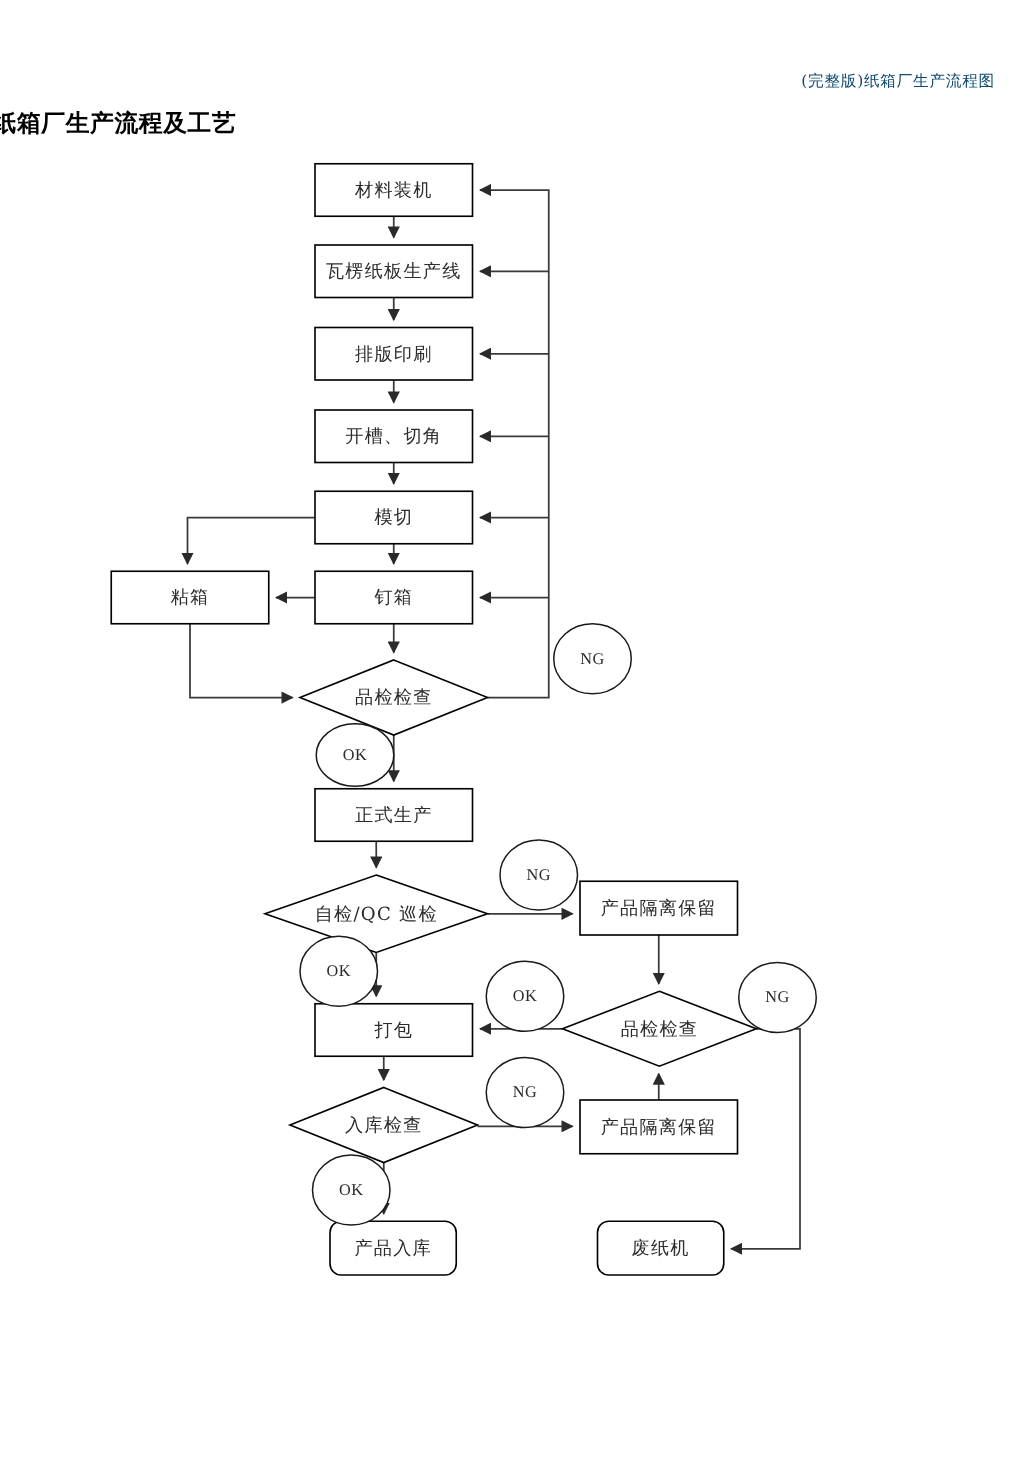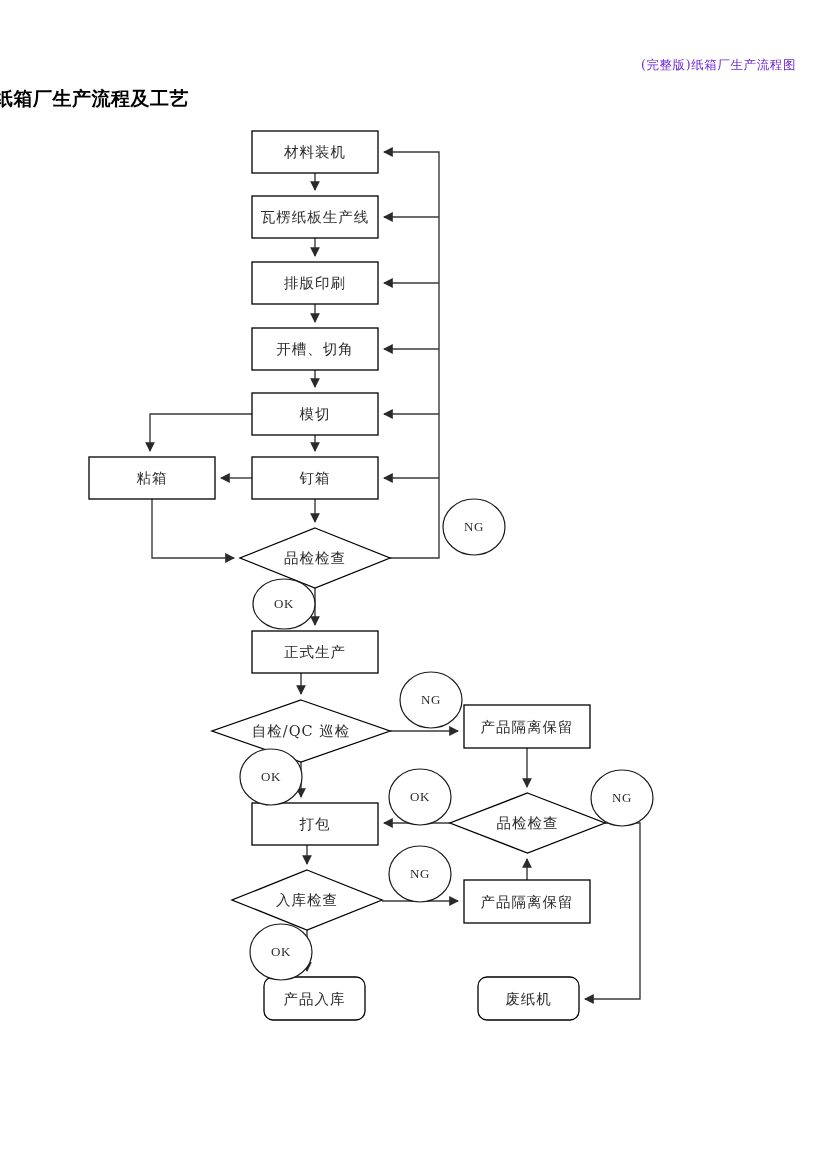--- a/index.html
+++ b/index.html
@@ -21,21 +21,21 @@
     height: 1169px;
     background: #ffffff;
   }
   .doc-header {
     position: absolute;
     top: 57px;
     right: 30px;
     font-family: "DejaVu Serif", "Liberation Serif", serif;
     font-size: 12.5px;
     letter-spacing: 0.6px;
-    color: #6d28d9;
+    color: #0c4a6e;
     white-space: nowrap;
   }
   .doc-title {
     position: absolute;
     top: 86px;
     left: -6px;
     font-family: "DejaVu Sans", "Liberation Sans", sans-serif;
     font-weight: bold;
     font-size: 19px;
     letter-spacing: 0.5px;

